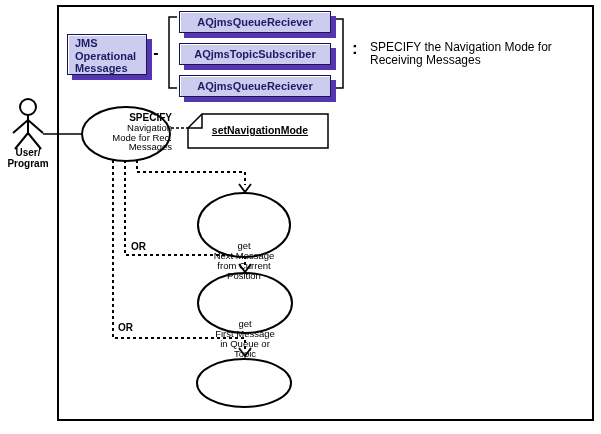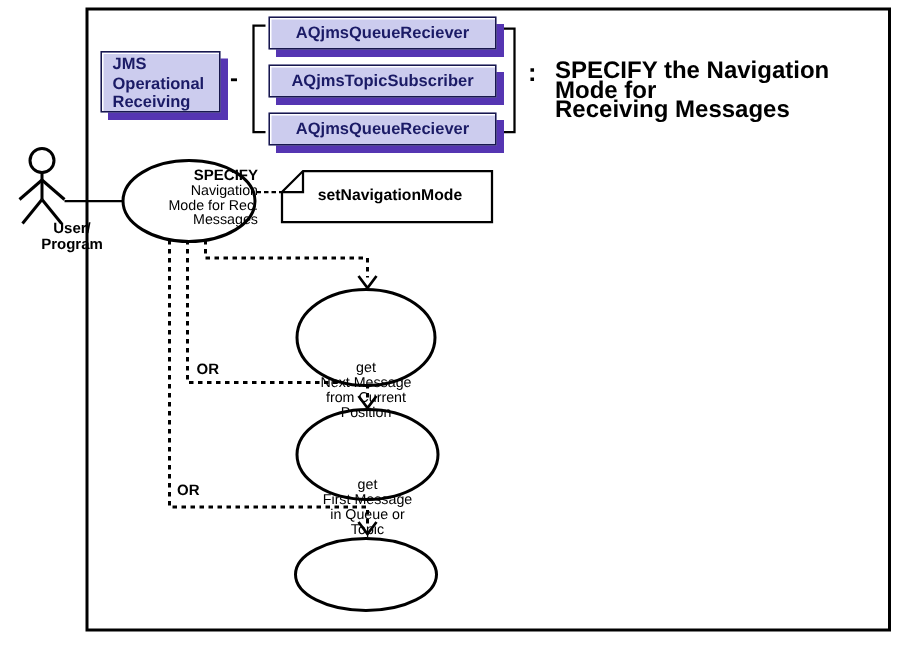--- a/index.html
+++ b/index.html
@@ -27,41 +27,41 @@
     white-space:pre-line;
   }
   .recv-box {
     left:179px; width:152px; height:22px;
     font-size:11px; line-height:21px; text-align:center;
   }
   .rb0 { top:11px; } .rb1 { top:43px; } .rb2 { top:75px; }
   .t { position:absolute; }
   .dash-label { left:149px; top:44px; width:14px; text-align:center; font-size:16px; font-weight:bold; }
   .colon-label { left:352px; top:39px; font-size:17px; font-weight:bold; }
-  .side-note { left:370px; top:41px; width:222px; font-size:16px; font-weight:bold; line-height:13px; white-space:pre-line; }
-  .actor-label { left:0px; top:148px; width:56px; text-align:center; font-size:10px; font-weight:bold; line-height:10.5px; white-space:pre-line;padding-left:20px; }
+  .side-note { left:370px; top:41px; width:222px; font-size:12px; font-weight:normal; line-height:13px; white-space:pre-line; }
+  .actor-label { left:0px; top:148px; width:56px; text-align:center; font-size:10px; font-weight:bold; line-height:10.5px; white-space:pre-line; }
   .main-uc { left:80px; top:112px; width:92px; text-align:right; }
   .main-uc-title { font-size:10px; font-weight:bold; line-height:11px; }
   .main-uc-body { font-size:9.5px; line-height:9.5px; white-space:pre-line; }
-  .note-label { left:196px; top:124px; width:128px; text-align:center; font-size:10.5px; font-weight:bold; }
+  .note-label { left:196px; top:124px; width:128px; text-align:center; font-size:10.5px; font-weight:bold;text-decoration:underline; }
   .or-label { font-size:10px; font-weight:bold; }
   .or1 { left:131px; top:241px; } .or2 { left:118px; top:322px; }
   .uc-label { width:96px; text-align:center; font-size:9.5px; line-height:10px; white-space:pre-line;margin-top:36px; }
   .uc1 { left:196px; top:205px; } .uc2 { left:197px; top:283px; } .uc3 { left:196px; top:363px; }
 </style>
 </head>
 <body>
 
 <div class="canvas">
 
   <div class="abs boundary"></div>
 
   <div class="box3d jms-box">JMS
 Operational
-Receiving</div>
+Messages</div>
   <div class="box3d recv-box rb1">AQjmsTopicSubscriber</div>
   <div class="box3d recv-box rb0">AQjmsQueueReciever</div>
   <div class="box3d recv-box rb2">AQjmsQueueReciever</div>
 
   <svg class="overlay" width="601" height="434" viewBox="0 0 601 434">
 
     <g stroke="#000" stroke-width="2" fill="none">
       <circle cx="28" cy="107" r="8" fill="#fff"></circle>
       <line x1="28" y1="115" x2="28" y2="133"></line>
       <line x1="28" y1="120" x2="13" y2="133"></line>

